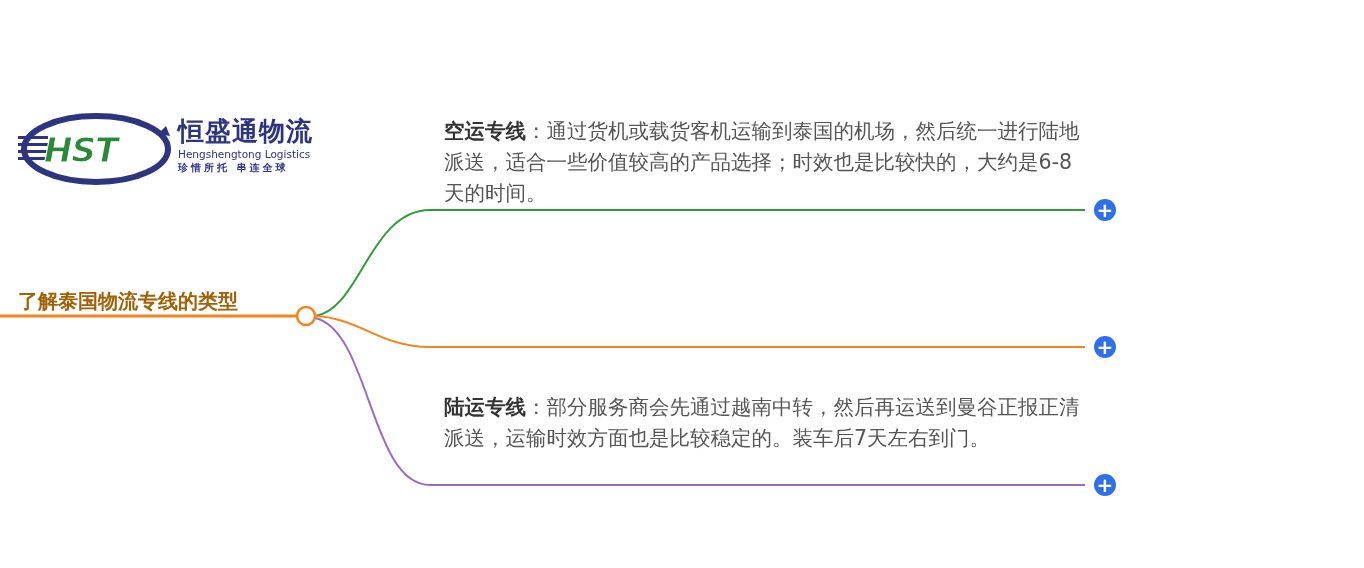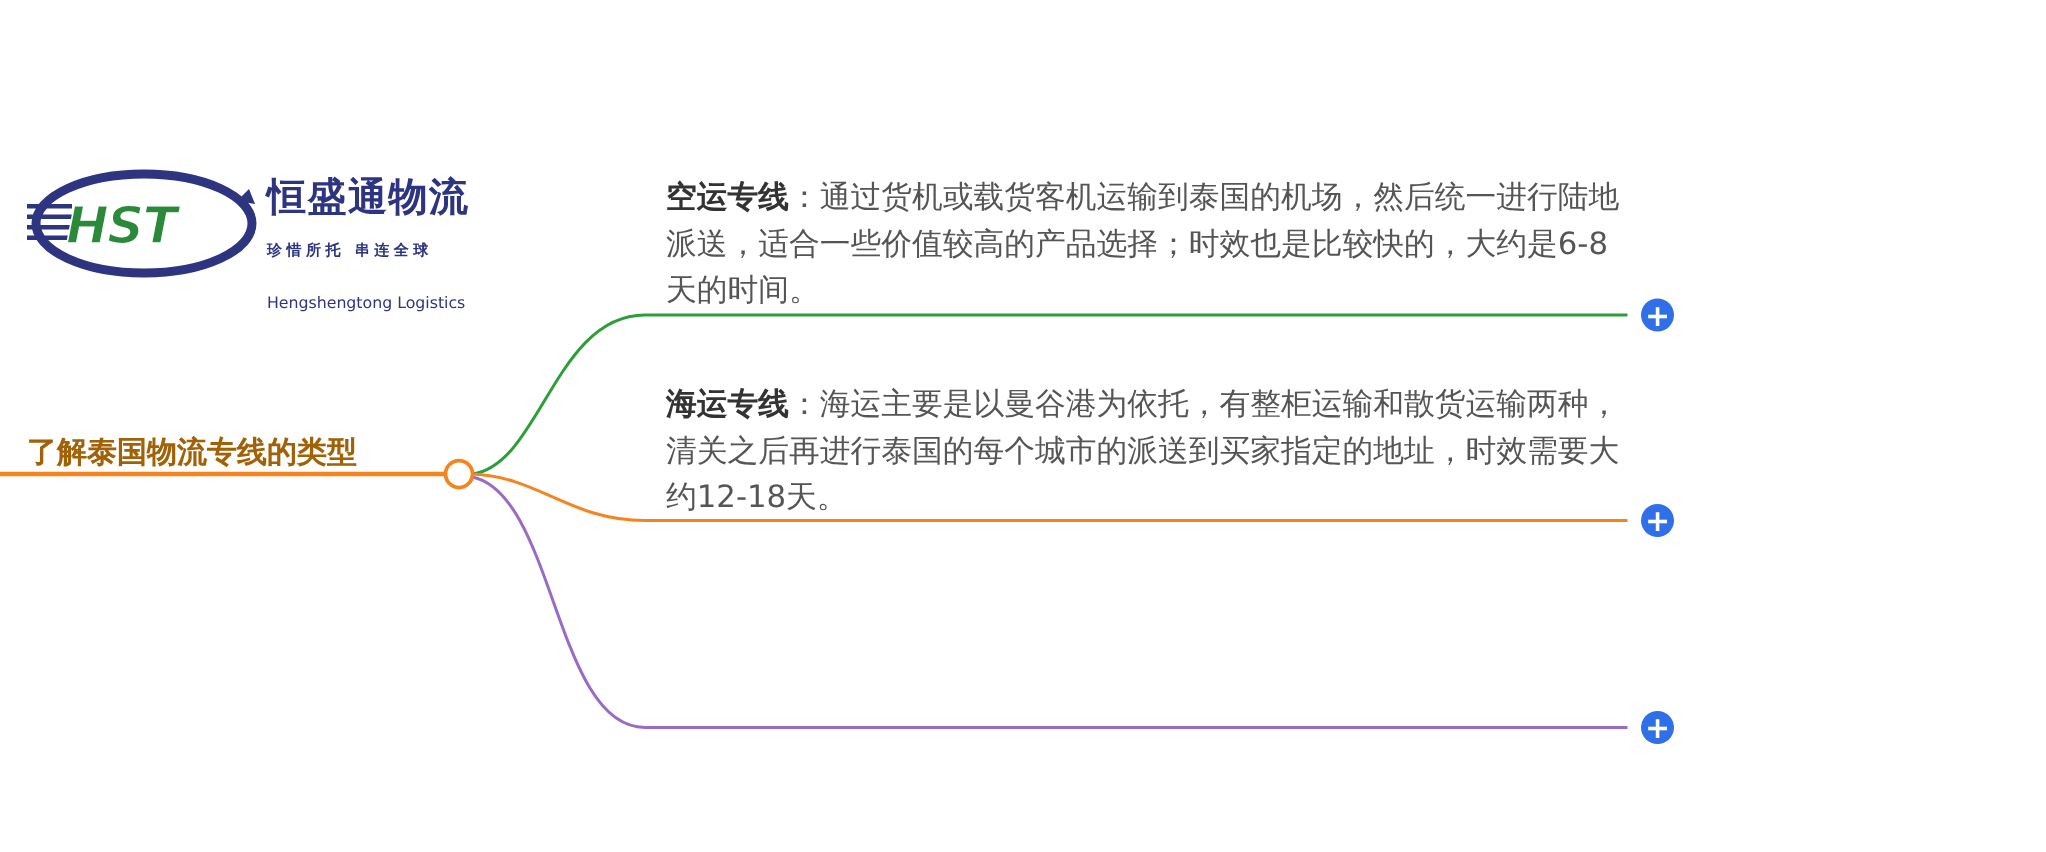--- a/index.html
+++ b/index.html
@@ -1,21 +1,21 @@
 <!DOCTYPE html>
 <html><head>
 <meta charset="utf-8">
 <style>
   html, body { margin:0; padding:0; }
   body { width:1364px; height:568px; background:#ffffff; position:relative; overflow:hidden;
          font-family:"DejaVu Sans","Liberation Sans",sans-serif; }
   .canvas { position:absolute; left:0; top:0; width:1364px; height:568px; }
   .logo { position:absolute; left:18px; top:112px; width:320px; height:74px; }
   .logo-cn { position:absolute; left:178px; top:118px; font-size:26px; font-weight:bold; color:#2d3480; letter-spacing:1px; line-height:30px;font-family:Liberation Mono, monospace;}
-  .logo-en { position:absolute; left:178px; top:148px; font-size:10.5px; color:#2d3480; line-height:12px; font-family:"DejaVu Sans",sans-serif;margin-top:48px;}
+  .logo-en { position:absolute; left:178px; top:148px; font-size:10.5px; color:#2d3480; line-height:12px; font-family:"DejaVu Sans",sans-serif;}
   .logo-slogan { position:absolute; left:178px; top:161px; font-size:10px; color:#2d3480; letter-spacing:3px; font-weight:bold; line-height:13px;}
   .root-label { position:absolute; left:18px; top:287px; font-size:20px; font-weight:bold; color:#a16207; line-height:28px; white-space:nowrap; }
   .node { position:absolute; left:444px; width:640px; font-size:20.5px; color:#555555; line-height:31px; }
   .node .title { font-weight:bold; color:#333333; }
   .plus { position:absolute; width:22px; height:22px; border-radius:50%; background:#2f6fe8; color:#fff;
           display:flex; align-items:center; justify-content:center; font-size:20px; font-weight:bold; line-height:22px; cursor:pointer; }
 </style>
 </head>
 <body>
 
@@ -53,24 +53,24 @@
 
   <div class="root-label">了解泰国物流专线的类型</div>
 
   <div class="node" style="top:116px">
     <span class="title">空运专线</span><span>：</span><span>通过货机或载货客机运输到泰国的机场，然后统一进行陆地派送，适合一些价值较高的产品选择；时效也是比较快的，大约是6-8天的时间。</span>
   </div>
   <div class="plus" style="left:1094px;top:199px">
       <span>+</span>
     </div>
 
-  <div class="node" style="top:254px">
-    <span class="title">海运专线</span><span>：</span><span>海运主要是以曼谷港为依托，有整柜运输和散货运输两种，清关之后再进行泰国的每个城市的派送到买家指定的地址，时效需要大约12-18天。</span>
-  </div>
   <div class="plus" style="left:1094px;top:336px">
       <span>+</span>
     </div>
 
+  <div class="node" style="top:392px">
+    <span class="title">陆运专线</span><span>：</span><span>部分服务商会先通过越南中转，然后再运送到曼谷正报正清派送，运输时效方面也是比较稳定的。装车后7天左右到门。</span>
+  </div>
   <div class="plus" style="left:1094px;top:474px">
       <span>+</span>
     </div>
 
 </div>
 
 </body></html>

